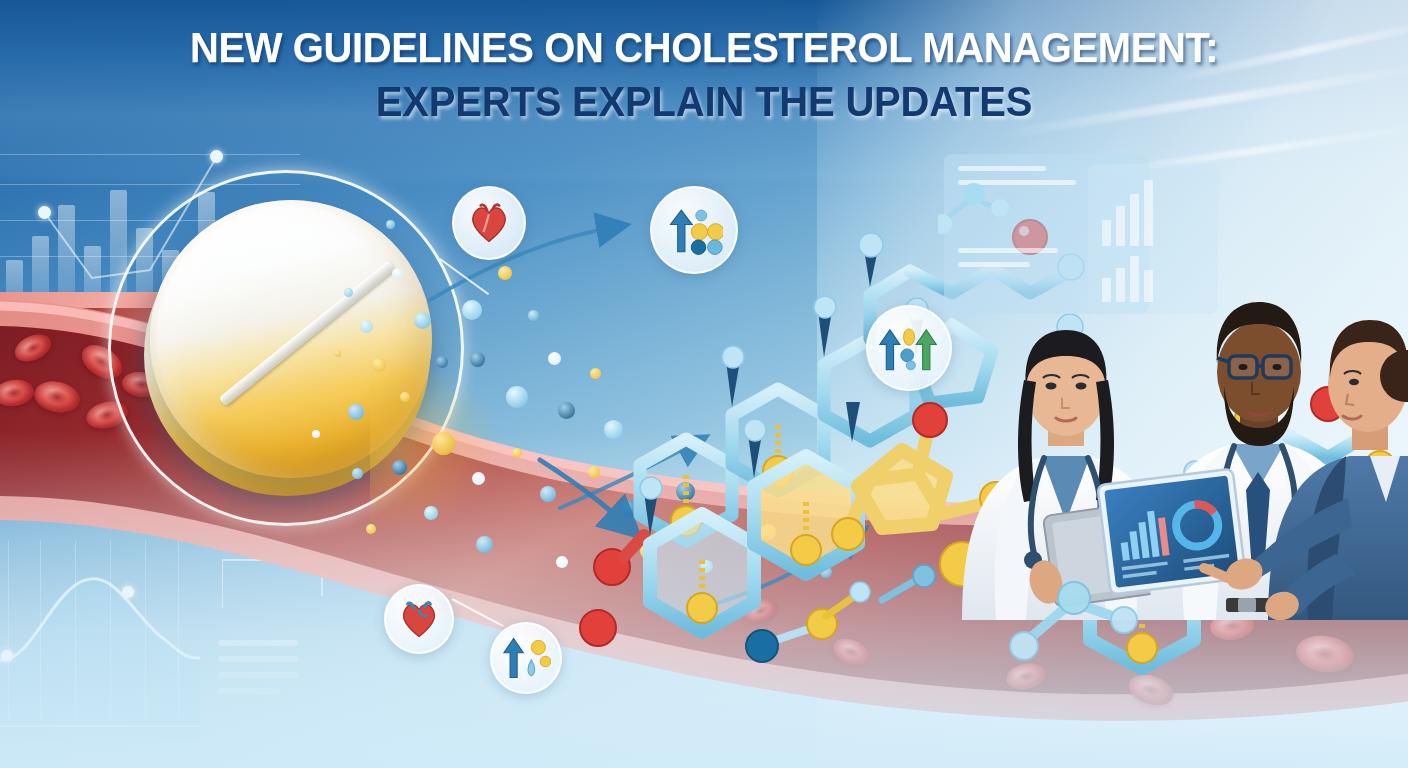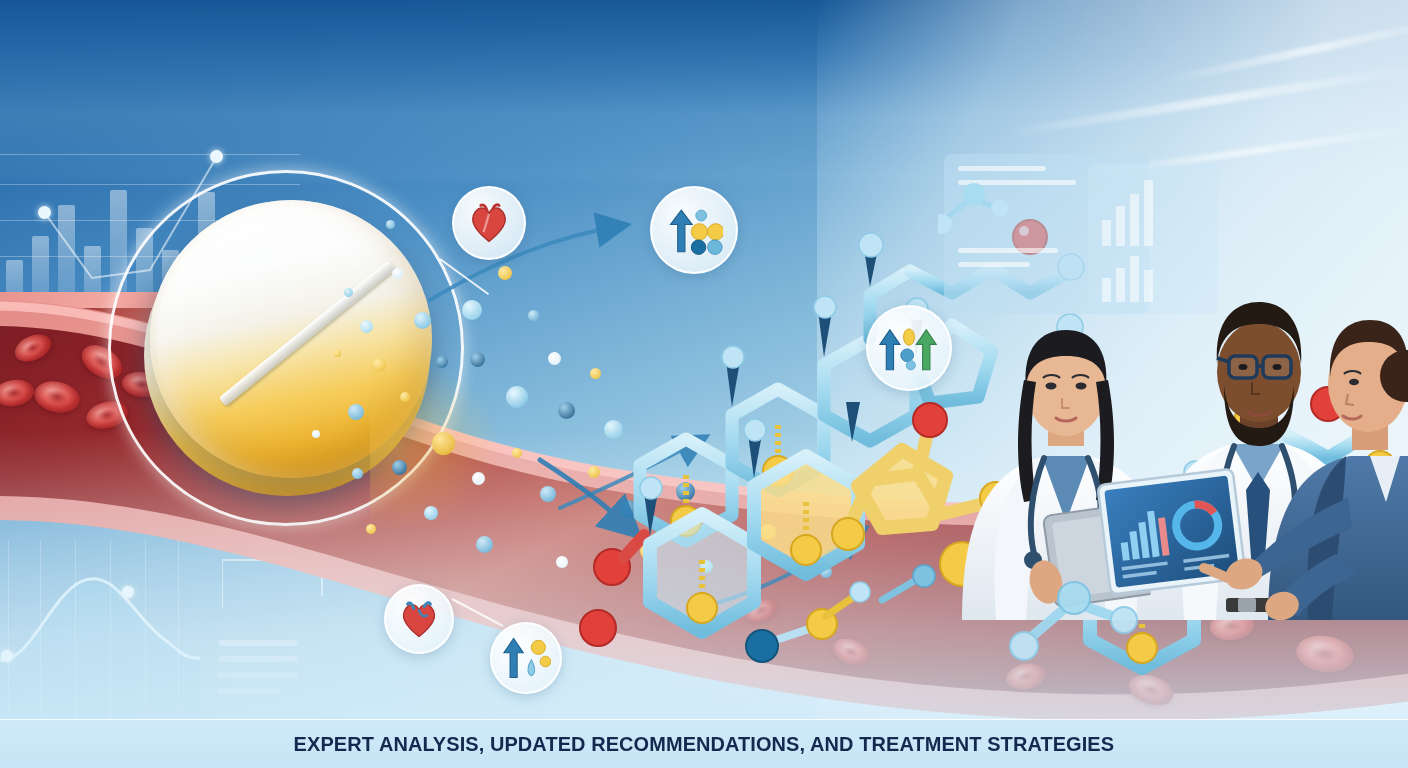--- a/index.html
+++ b/index.html
@@ -656,18 +656,19 @@
   <svg class="mol-svg" width="170" height="110" style="left:1010px;top:560px;opacity:.95;">
     <g stroke="#9fd8ef" stroke-width="10" fill="none" stroke-linecap="round">
       <line x1="18" y1="80" x2="62" y2="42"></line>
         <line x1="62" y1="42" x2="108" y2="58"></line>
     </g>
     <circle cx="14" cy="86" r="14" fill="#bfe4f5" stroke="#8fcbe6" stroke-width="2"></circle>
     <circle cx="64" cy="38" r="16" fill="#a8dcf0" stroke="#7ec3e2" stroke-width="2"></circle>
     <circle cx="114" cy="60" r="13" fill="#bfe4f5" stroke="#8fcbe6" stroke-width="2"></circle>
   </svg>
 
-
-  <div id="footer">
-    <div id="footer-text">EXPERT ANALYSIS, UPDATED RECOMMENDATIONS, AND TREATMENT STRATEGIES</div>
-  </div>
+  <div id="title-block">
+    <div id="title-line1">NEW GUIDELINES ON CHOLESTEROL MANAGEMENT:</div>
+    <div id="title-line2">EXPERTS EXPLAIN THE UPDATES</div>
+  </div>
+
 
 </div>
 
 </body></html>

